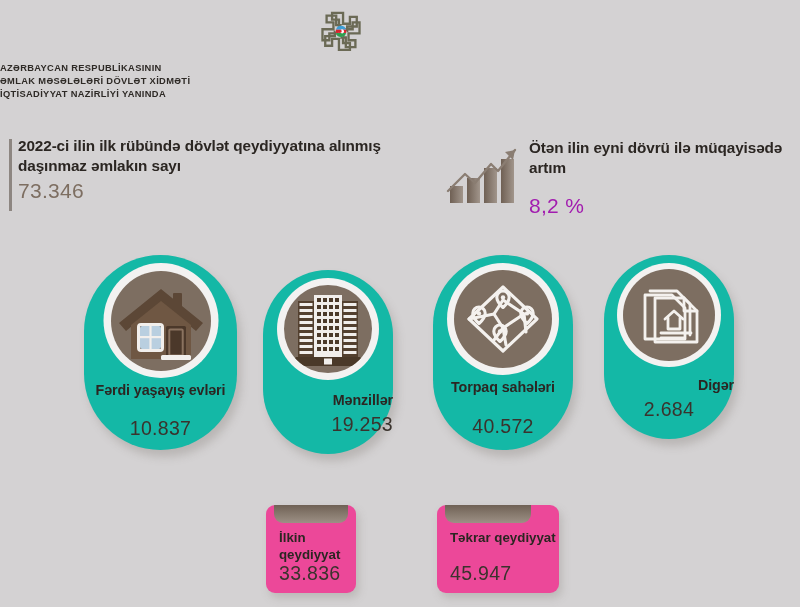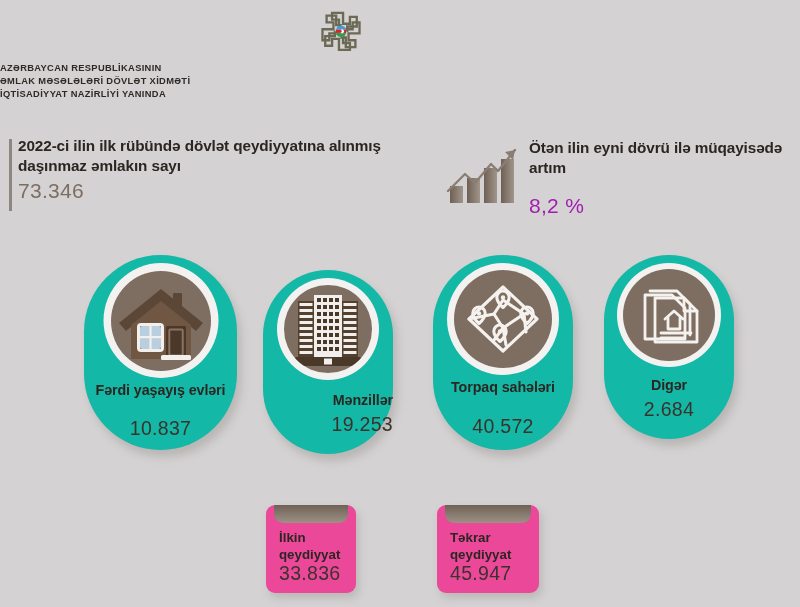--- a/index.html
+++ b/index.html
@@ -405,28 +405,28 @@
           <path d="M 61 29 L 61 42 L 74 42"></path>
 
           <path d="M 42 50 L 51 42 L 60 50"></path>
           <path d="M 45 49 L 45 60 L 57 60 L 57 49"></path>
 
           <path d="M 38 64 L 68 64"></path>
           <path d="M 38 69 L 61 69"></path>
         </g>
       </svg>
     </div>
-    <div class="card-label" style="top:122px;">Digər</div>
+    <div class="card-label" style="top:122px;text-align:right;">Digər</div>
     <div class="card-value" style="top:143px;">2.684</div>
   </div>
 </div>
 
 <div class="bbox" style="left:266px; top:505px; width:90px; height:88px;">
   <div class="bbox-bar" style="width:74px;"></div>
   <div class="bbox-label">İlkin qeydiyyat</div>
   <div class="bbox-value">33.836</div>
 </div>
 
-<div class="bbox" style="left:437px; top:505px; width:102px; height:88px;padding-left:21px;">
+<div class="bbox" style="left:437px; top:505px; width:122px; height:88px;padding-left:21px;">
   <div class="bbox-bar" style="width:86px;"></div>
   <div class="bbox-label">Təkrar qeydiyyat</div>
   <div class="bbox-value">45.947</div>
 </div>
 
 </body></html>

